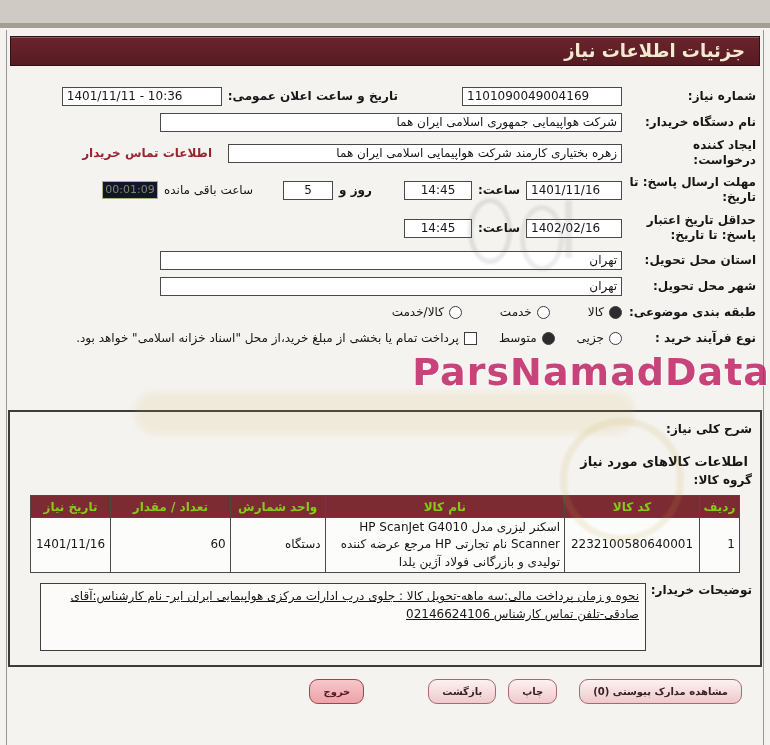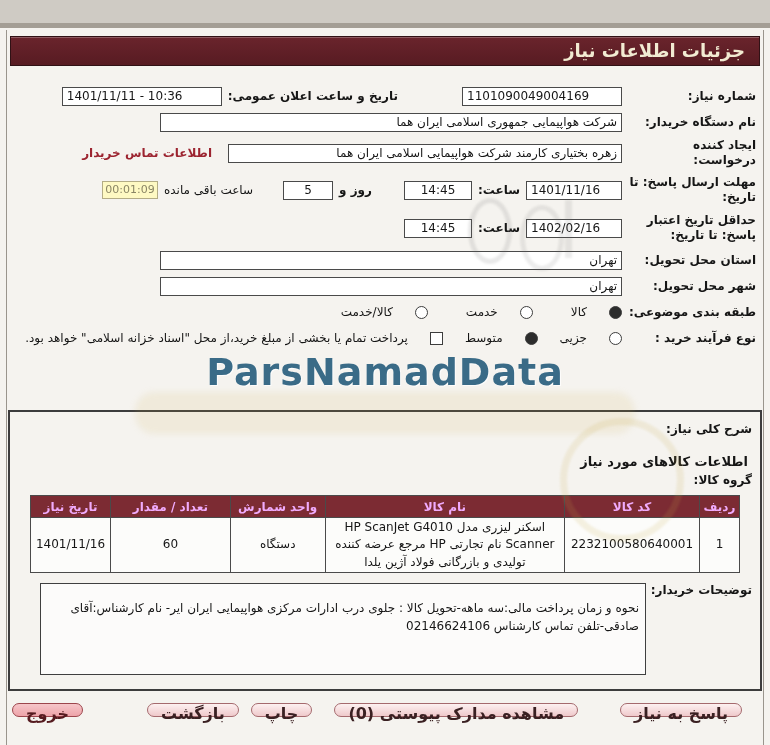--- a/index.html
+++ b/index.html
@@ -21,67 +21,67 @@
   .lbl{font-weight:bold;white-space:nowrap;}
   .lbl.w{width:128px;white-space:normal;line-height:1.25;}
   .box{
     background:#fff;border:1px solid #4a4a4a;height:17px;line-height:17px;
     padding:0 4px;font-size:12px;overflow:hidden;white-space:nowrap;box-sizing:content-box;
   }
   .ltr{direction:ltr;text-align:left;}
   .ctr{text-align:center;}
   .wide{width:452px;}
   .timer{
-    background:#fef9c3;border:1px solid #b3ac85;color:#8a8565;width:54px;
+    background:#0f172a;border:1px solid #b3ac85;color:#8a8565;width:54px;
     height:16px;line-height:16px;text-align:center;direction:ltr;font-size:11px;
   }
   .link{color:#9c2430;font-weight:bold;cursor:pointer;margin-right:10px;white-space:nowrap;}
-  .opt{display:flex;align-items:center;gap:22px;}
+  .opt{display:flex;align-items:center;gap:5px;}
   .optgroup{display:flex;align-items:center;}
   .radio{width:11px;height:11px;border:1px solid #3d3d3d;border-radius:50%;background:#fff;flex:0 0 auto;}
   .radio.on{background:#2c2c2c;}
   .checkbox{width:11px;height:11px;border:1px solid #3d3d3d;background:#fff;flex:0 0 auto;}
   .note{white-space:nowrap;}
   
   .section{margin:62px 8px 0;border:2px solid #3c3c3c;padding:6px 0 10px;position:relative;z-index:1;}
   .srow{display:flex;align-items:flex-start;margin:4px 8px;gap:8px;}
   .slbl{font-weight:bold;white-space:nowrap;}
   .descbox{
     border:1px solid #3f3f3f;width:548px;min-height:30px;background:rgba(255,255,255,.65);
     text-align:center;padding:2px 4px;line-height:1.4;
   }
   .stitle{font-weight:bold;font-size:13px;margin:18px 12px 4px;}
   .groupbox{width:576px;}
   table.items{border-collapse:collapse;margin:8px 20px 0;width:710px;direction:rtl;}
   table.items th,table.items td{border:1px solid #4a4a4a;font-size:12px;}
-  table.items th{background:#7c2b33;color:#f0abfc;font-weight:bold;height:21px;padding:0 3px;}
-  table.items td{background:rgba(255,255,255,.7);text-align:center;height:40px;padding:1px 4px;line-height:1.45;}
+  table.items th{background:#7c2b33;color:#84cc16;font-weight:bold;height:21px;padding:0 3px;}
+  table.items td{background:rgba(255,255,255,.7);text-align:right;height:40px;padding:1px 4px;line-height:1.45;}
   .notesrow{margin-top:10px;}
   .notesbox{
     border:1px solid #3f3f3f;width:592px;height:60px;background:rgba(255,255,255,.65);
-    text-align:right;padding:15px 6px;line-height:1.5;
+    text-align:right;padding:3px 6px;line-height:1.5;text-decoration:underline;
   }
   
   .btnrow{display:flex;align-items:center;margin:12px 28px 0;position:relative;z-index:1;}
   .btn{
-    height:14px;padding:0 13px;border:1px solid #a56a6e;border-radius:9px;
+    height:25px;padding:0 13px;border:1px solid #a56a6e;border-radius:9px;
     background:linear-gradient(#fdf1f1,#efc9cb);
-    font-family:"DejaVu Sans",sans-serif;font-size:16px;font-weight:bold;color:#3a2022;cursor:pointer;
+    font-family:"DejaVu Sans",sans-serif;font-size:10px;font-weight:bold;color:#3a2022;cursor:pointer;
     white-space:nowrap;
   }
   .btn.respond{margin-left:42px;}
   .btn.attach{margin-left:22px;}
   .btn.print{margin-left:12px;}
   .btn.back{margin-left:64px;}
   .btn.exit{background:linear-gradient(#f6c6c9,#eda3a9);border-color:#9c454c;color:#551a1f;}
   
   .wm{position:absolute;pointer-events:none;z-index:3;}
   .wm-text{
-    top:350px;left:0;width:100%;text-align:center;
-    font-size:38px;font-weight:bold;letter-spacing:1px;color:#0c4a6e;opacity:.8;
+    top:350px;left:0;width:100%;text-align:right;
+    font-size:38px;font-weight:bold;letter-spacing:1px;color:#be185d;opacity:.8;
     text-shadow:1px 1px 0 #fff;direction:ltr;
   }
   .wm-blob{top:392px;left:135px;width:500px;height:42px;background:rgba(205,175,75,.12);border-radius:20px;filter:blur(3px);}
   .wm-stamp{top:418px;left:560px;width:110px;height:110px;border:7px solid rgba(200,170,70,.14);border-radius:50%;filter:blur(1px);}
   .wm-ring1{top:198px;left:468px;width:34px;height:56px;border:5px solid rgba(110,110,110,.15);border-radius:50%;filter:blur(1px);}
   .wm-ring2{top:205px;left:520px;width:34px;height:56px;border:5px solid rgba(110,110,110,.13);border-radius:50%;filter:blur(1px);}
   .wm-bar{top:200px;left:565px;width:7px;height:58px;background:rgba(110,110,110,.13);filter:blur(1px);}
 </style>
 </head>
 <body>
@@ -231,20 +231,19 @@
     </table>
 
     <div class="srow notesrow">
       <span class="slbl" style="width:98px">توضیحات خریدار:</span>
       <div class="notesbox">نحوه و زمان پرداخت مالی:سه ماهه-تحویل کالا :  جلوی درب ادارات مرکزی هواپیمایی ایران ایر- نام کارشناس:آقای صادقی-تلفن تماس کارشناس 02146624106</div>
     </div>
 
   </div>
 
   <div class="btnrow">
-    <button class="btn respond">پاسخ به نیاز</button>
     <button class="btn attach">مشاهده مدارک پیوستی (0)</button>
     <button class="btn print">چاپ</button>
     <button class="btn back">بازگشت</button>
     <button class="btn exit">خروج</button>
   </div>
 
 </div>
 
 </body></html>

